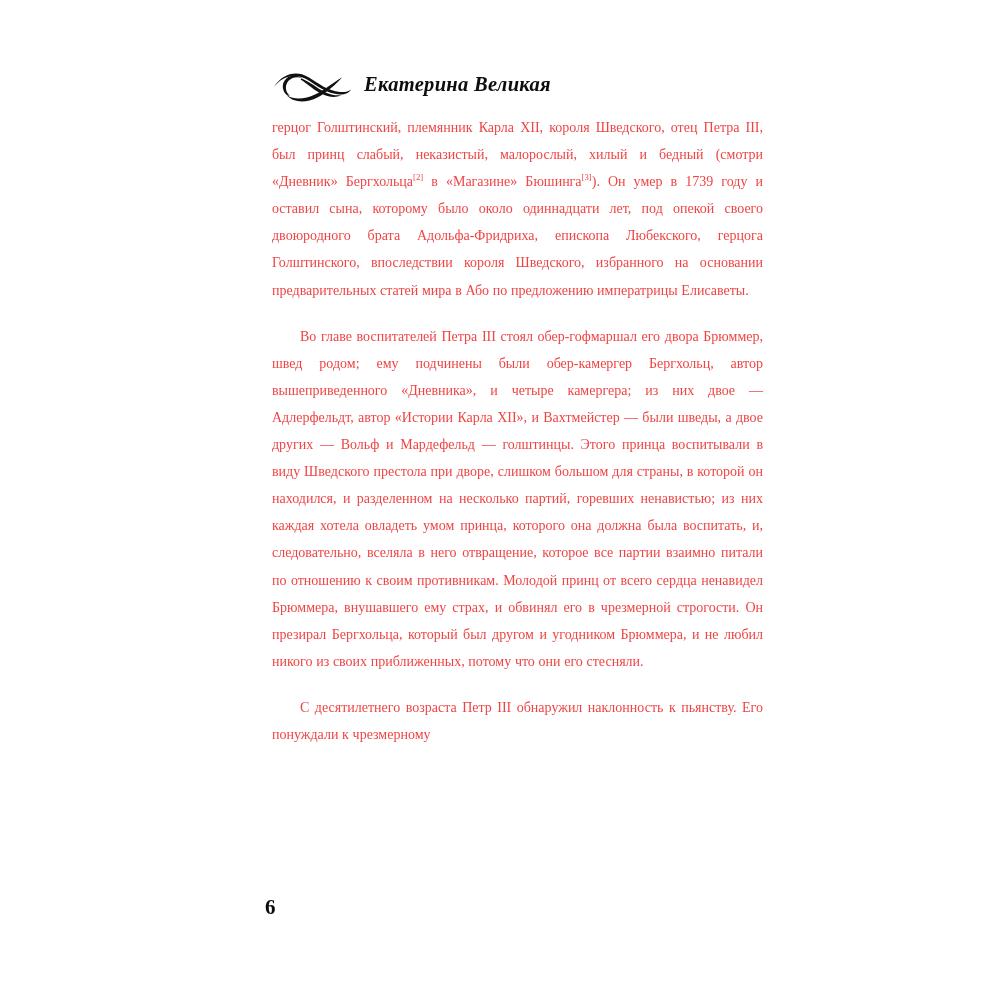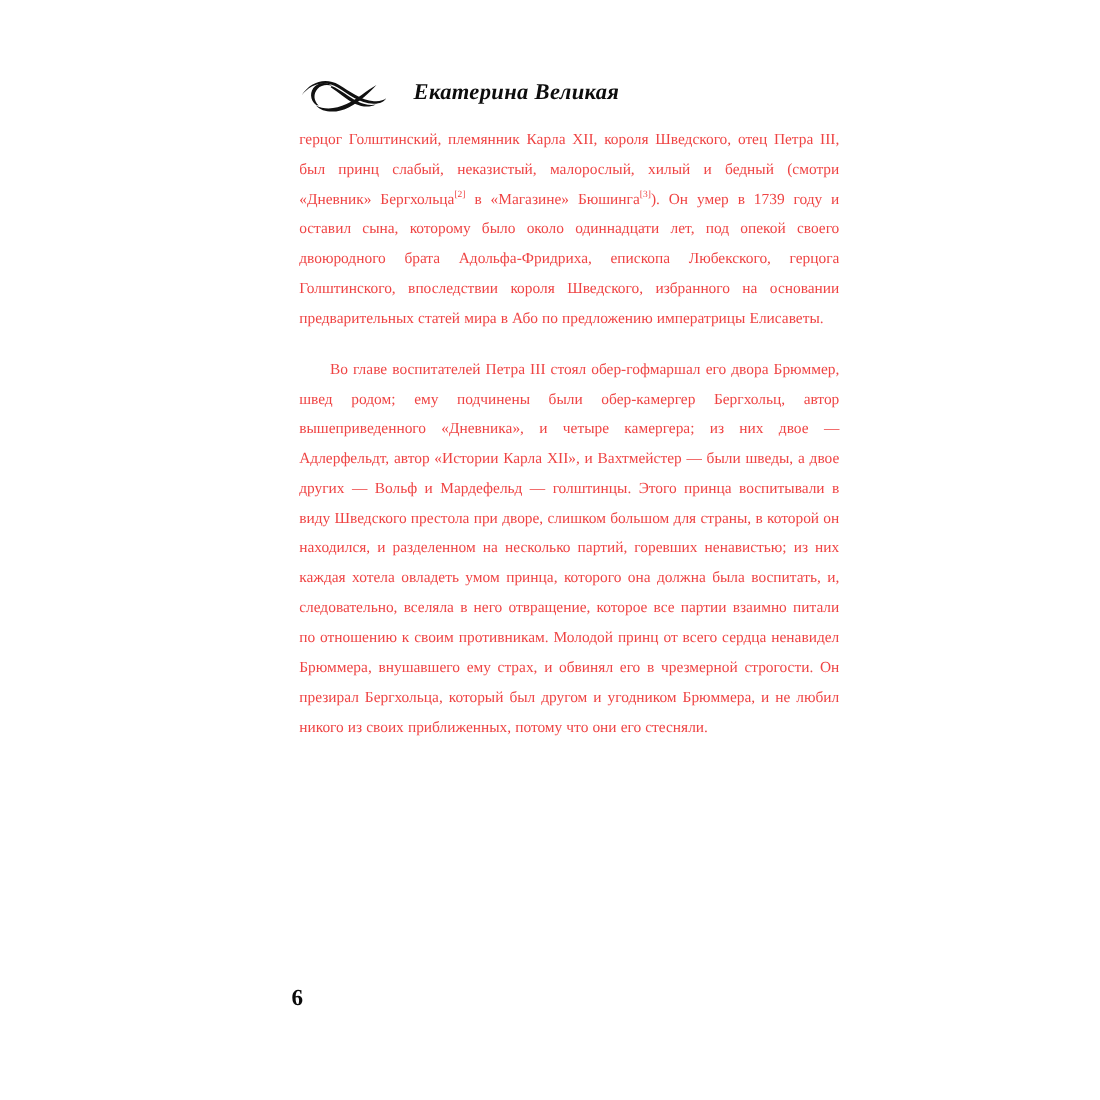--- a/index.html
+++ b/index.html
@@ -27,21 +27,21 @@
 
   
   .running-head {
     position: absolute;
     left: 272px;
     top: 62px;
     width: 492px;
     height: 44px;
     display: flex;
     align-items: center;
-    gap: 12px;
+    gap: 0px;
   }
   .ornament {
     display: block;
     width: 80px;
     height: 36px;
     flex: 0 0 auto;
     margin-right: 12px;
   }
   .ornament svg { display:block; width:80px; height:36px; }
   .head-title {
@@ -106,17 +106,18 @@
         <path d="M15.4 29.4 C9.6 25.2, 9.2 16.8, 14.6 12.2 C19 8.4, 25.4 8.6, 29.8 12 C25.2 10.4, 20 11.2, 16.8 14.6 C12.6 19, 13 25.6, 17.8 29.8 Z" fill="#111111"></path>
         <path d="M29.4 12.2 C38 15.8, 45.2 22.2, 53.2 26.2 C58.6 28.9, 64.4 30, 69.6 29 C64.4 31.8, 57.4 31.4, 51.2 28.6 C42.6 24.8, 35.6 17.8, 28.6 13.4 Z" fill="#111111"></path>
       </svg>
     </span>
     <span class="head-title">Екатерина Великая</span>
   </div>
 
   <div class="text-column">
     <p class="para cont">герцог Голштинский, племянник Карла XII, короля Шведского, отец Петра III, был принц слабый, неказистый, малорослый, хилый и бедный (смотри «Дневник» Бергхольца<sup class="fn">[2]</sup> в «Магазине» Бюшинга<sup class="fn">[3]</sup>). Он умер в 1739 году и оставил сына, которому было около одиннадцати лет, под опекой своего двоюродного брата Адольфа-Фридриха, епископа Любекского, герцога Голштинского, впоследствии короля Шведского, избранного на основании предварительных статей мира в Або по предложению императрицы Елисаветы.</p>
     <p class="para indent">Во главе воспитателей Петра III стоял обер-гофмаршал его двора Брюммер, швед родом; ему подчинены были обер-камергер Бергхольц, автор вышеприведенного «Дневника», и четыре камергера; из них двое — Адлерфельдт, автор «Истории Карла XII», и Вахтмейстер — были шведы, а двое других — Вольф и Мардефельд — голштинцы. Этого принца воспитывали в виду Шведского престола при дворе, слишком большом для страны, в которой он находился, и разделенном на несколько партий, горевших ненавистью; из них каждая хотела овладеть умом принца, которого она должна была воспитать, и, следовательно, вселяла в него отвращение, которое все партии взаимно питали по отношению к своим противникам. Молодой принц от всего сердца ненавидел Брюммера, внушавшего ему страх, и обвинял его в чрезмерной строгости. Он презирал Бергхольца, который был другом и угодником Брюммера, и не любил никого из своих приближенных, потому что они его стесняли.</p>
+    <p class="para indent">С десятилетнего возраста Петр III обнаружил наклонность к пьянству. Его понуждали к чрезмерному</p>
   </div>
 
   <div class="folio">6</div>
 
 </div>
 
 </body></html>

